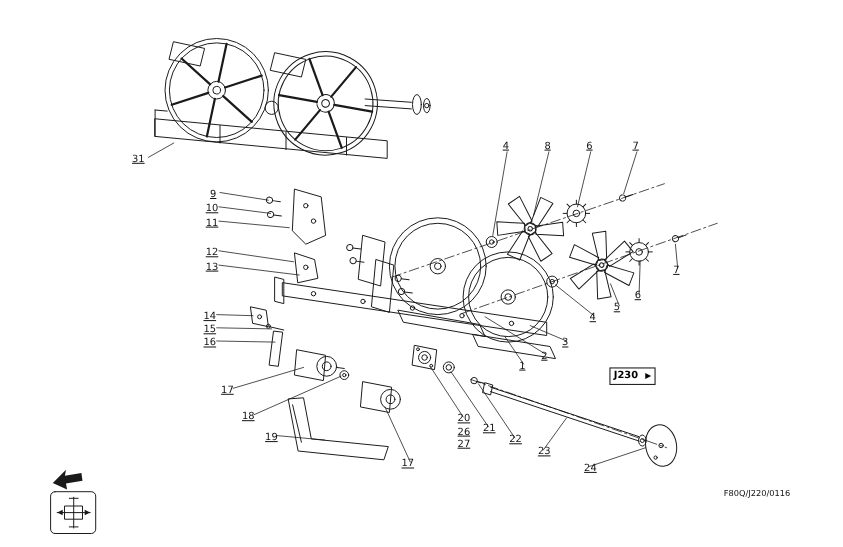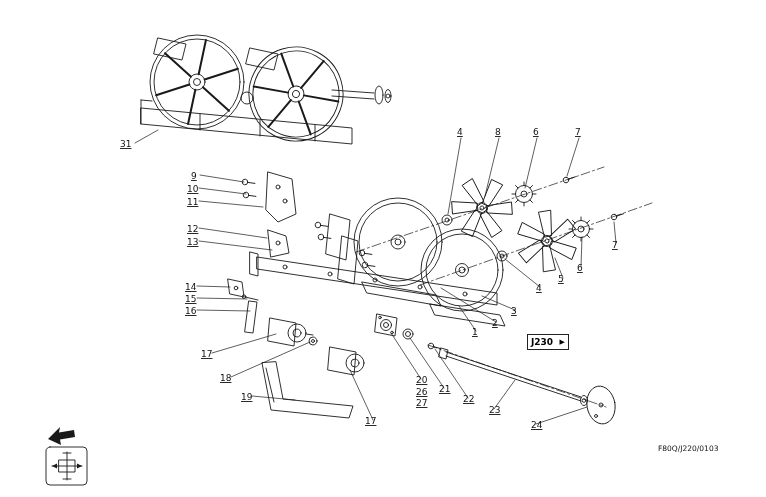--- a/index.html
+++ b/index.html
@@ -4,21 +4,21 @@
 <style>
   html,body{margin:0;padding:0;background:#fff;}
   .canvas{position:relative;width:766px;height:497px;background:#fff;overflow:hidden;
           font-family:"DejaVu Sans",sans-serif;}
   .canvas svg{position:absolute;left:0;top:0;}
   .art{stroke:#1a1a1a;fill:none;stroke-width:0.9;stroke-linejoin:round;stroke-linecap:round;}
   .fill{fill:#1a1a1a;stroke:none;}
   .leader{stroke:#1a1a1a;stroke-width:0.7;}
   .dash{stroke:#1a1a1a;stroke-width:0.7;fill:none;stroke-dasharray:9 3 2 3;}
   .lbl{font:9px "DejaVu Sans",sans-serif;fill:#111;stroke:none;text-decoration:underline;}
-  .ref-btn{position:absolute;left:527px;top:334px;width:42px;height:16px;border:1.3px solid #222;
+  .ref-btn{position:absolute;left:554px;top:334px;width:42px;height:16px;border:1.3px solid #222;
            background:#fff;display:flex;align-items:center;justify-content:space-between;
            padding:0 3px;box-sizing:border-box;cursor:pointer;}
   .ref-btn .t{font-weight:bold;font-size:9px;line-height:1;}
   .ref-btn .a{font-size:7px;line-height:1;}
   .footer{position:absolute;left:658px;top:444px;font-size:7.5px;color:#111;white-space:nowrap;}
 </style>
 </head>
 <body>
 
 <div class="canvas">
@@ -285,15 +285,15 @@
       <path class="fill" d="M82,466 l-5,-2.5 v5 Z"></path>
     </g>
   </g>
 </svg>
 
 <div class="ref-btn">
   <span class="t">J230</span>
   <span class="a">▶</span>
 </div>
 
-<div class="footer">F80Q/J220/0103</div>
+<div class="footer">F80Q/J220/0116</div>
 
 </div>
 
 </body></html>

